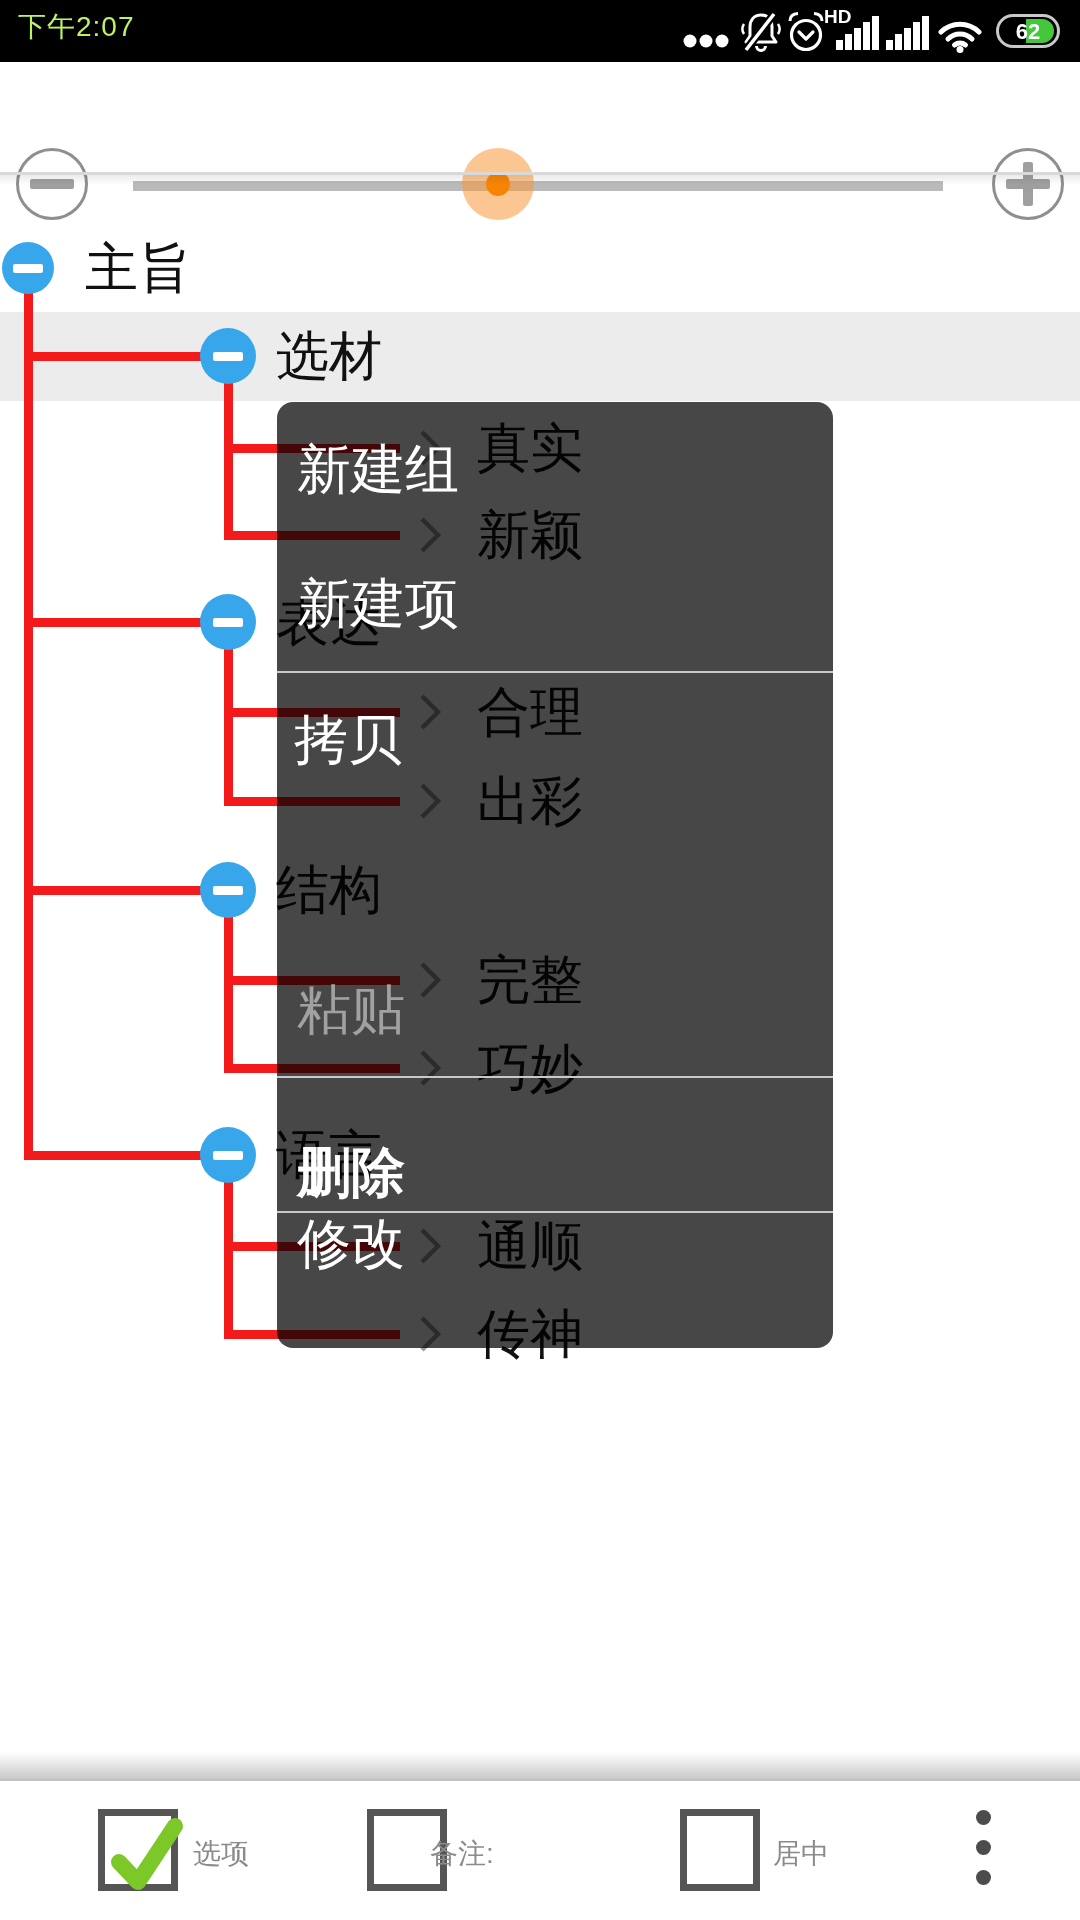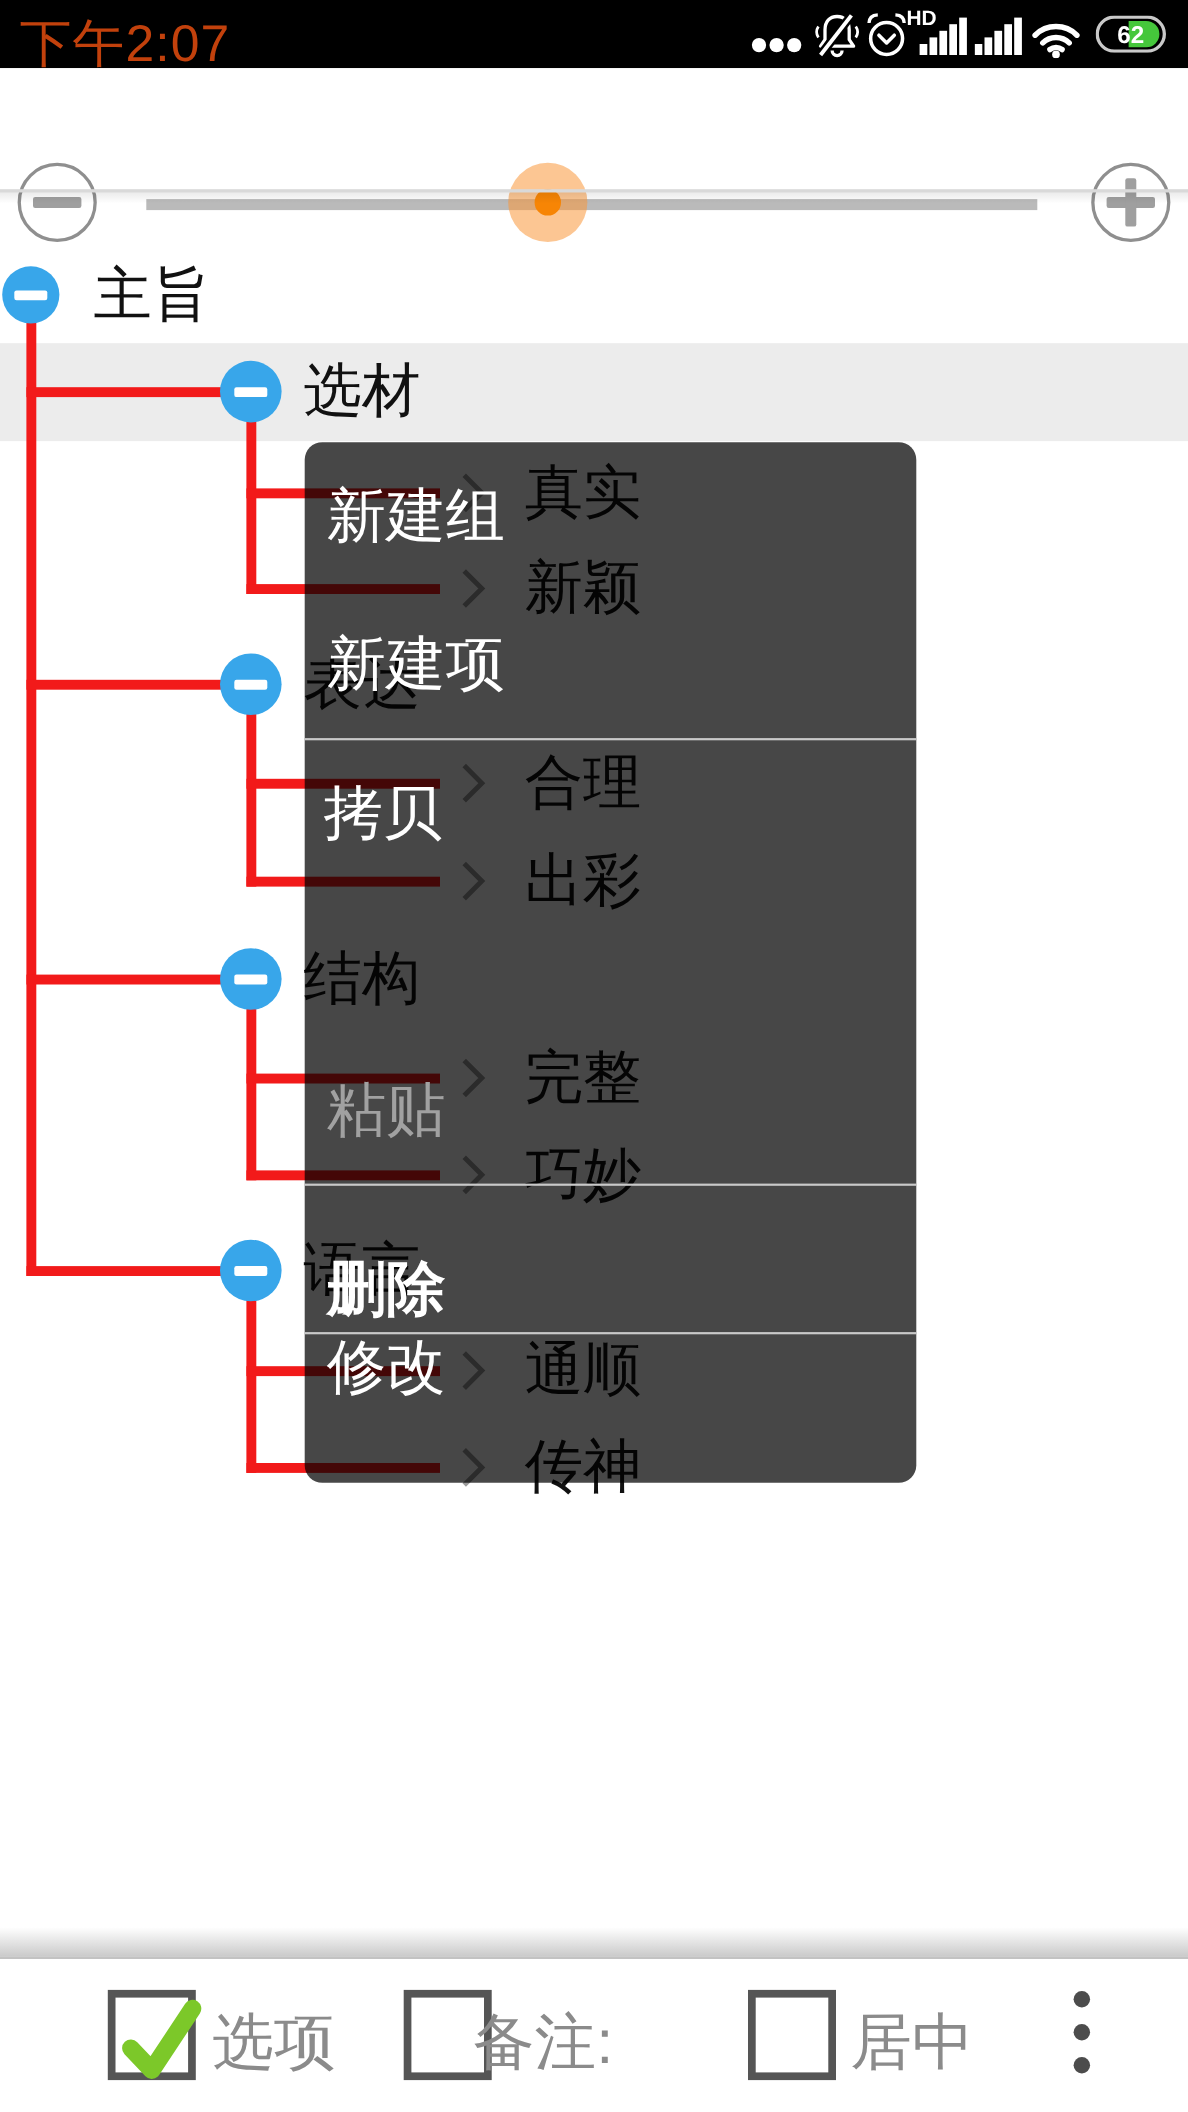--- a/index.html
+++ b/index.html
@@ -1,21 +1,21 @@
 <!DOCTYPE html>
 <html><head>
 <meta charset="utf-8">
 <style>
   html,body{margin:0;padding:0;background:#888;}
   .screen{position:relative;width:1080px;height:1920px;background:#ffffff;overflow:hidden;
           font-family:"Liberation Sans","DejaVu Sans",sans-serif;}
 
   
   .statusbar{position:absolute;left:0;top:0;width:1080px;height:62px;background:#000;}
-  .sb-time{position:absolute;left:18px;top:8px;font-size:47px;color:#c2410c;letter-spacing:1px;}
+  .sb-time{position:absolute;left:18px;top:8px;font-size:28px;color:#bef264;letter-spacing:1px;}
   .sb-ic{position:absolute;}
 
   
   .zoombar{position:absolute;left:0;top:62px;width:1080px;height:112px;background:#fff;}
   .zoom-divider{position:absolute;left:0;top:172px;width:1080px;height:3px;background:#d9d9d9;}
   .zoom-shadow{position:absolute;left:0;top:175px;width:1080px;height:10px;
                background:linear-gradient(to bottom,rgba(0,0,0,0.08),rgba(0,0,0,0));}
   .round-btn{position:absolute;top:86px;width:72px;height:72px;border:3px solid #8f8f8f;
              border-radius:50%;background:#fff;box-sizing:border-box;}
   .btn-minus{left:16px;} .btn-plus{left:992px;}
@@ -49,21 +49,21 @@
 
   
   .tb-shadow{position:absolute;left:0;top:1752px;width:1080px;height:27px;
              background:linear-gradient(to bottom,rgba(255,255,255,0),#c9c9c9);}
   .tb-line{position:absolute;left:0;top:1779px;width:1080px;height:2px;background:#c2c2c2;}
   .toolbar{position:absolute;left:0;top:1781px;width:1080px;height:139px;background:#fff;}
   .cbx{position:absolute;top:28px;width:80px;height:82px;background:#fff;border:7px solid #555;
        box-sizing:border-box;}
   .cbx svg{display:none;position:absolute;left:-6px;top:-14px;overflow:visible;}
   .cbx.checked svg{display:block;}
-  .cbx-label{position:absolute;top:38px;font-size:56px;color:#8b8b8b;white-space:nowrap;}
+  .cbx-label{position:absolute;top:54px;font-size:28px;color:#8b8b8b;white-space:nowrap;}
   .kebab{position:absolute;left:976px;top:29px;width:16px;}
   .kebab .dot{width:15px;height:15px;border-radius:50%;background:#4c4c4c;margin-bottom:15px;}
 </style>
 </head>
 <body>
 
 <div class="screen">
 
   <div class="statusbar">
     <div class="sb-time">下午2:07</div>

